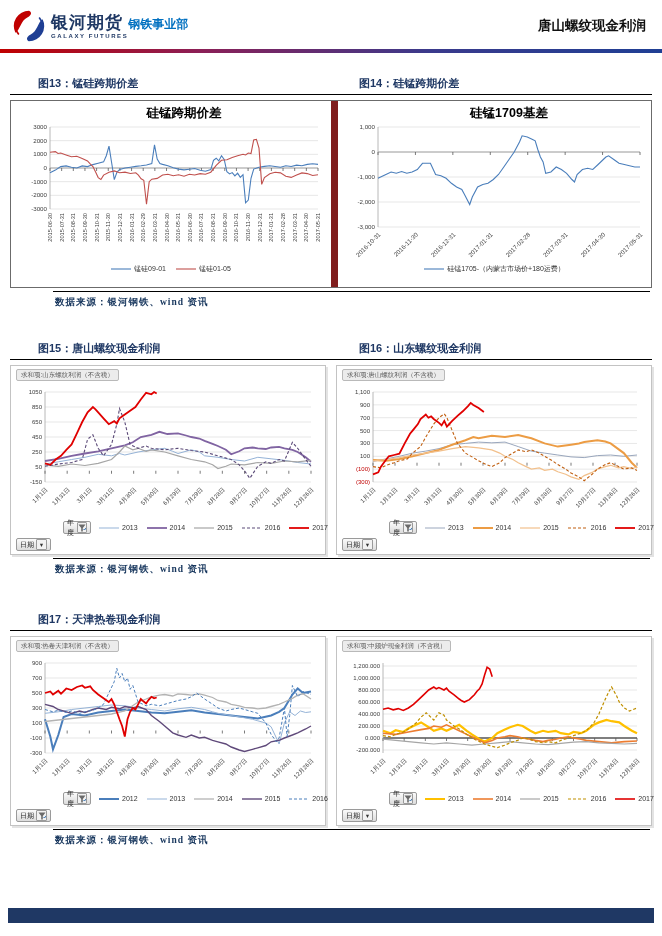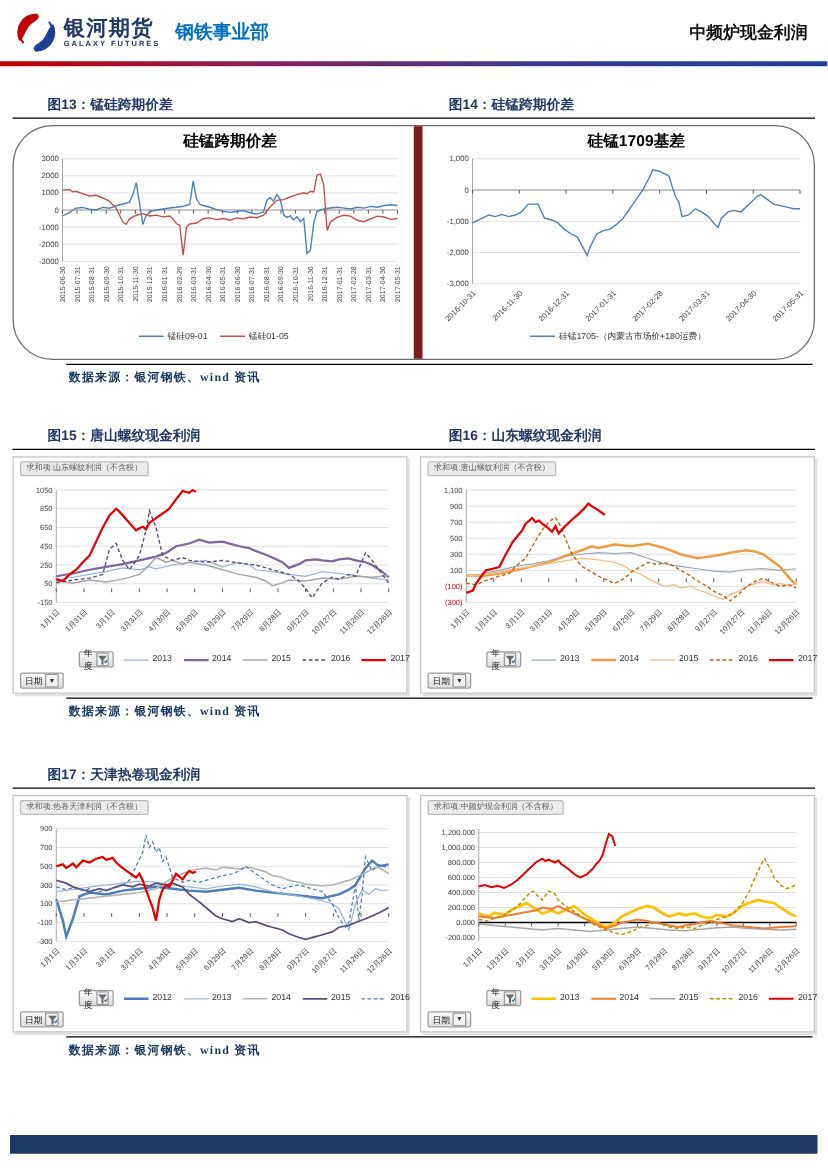--- a/index.html
+++ b/index.html
@@ -2,30 +2,30 @@
 <html><head>
 <meta charset="utf-8">
 <style>
   html,body{margin:0;padding:0;}
   body{width:662px;height:936px;position:relative;background:#fff;font-family:"Liberation Sans",sans-serif;overflow:hidden;}
   .header{display:flex;align-items:center;padding:7px 16px 4px 12px;height:38px;}
   .logo{width:34px;height:34px;flex:0 0 auto;}
   .brand{margin-left:5px;line-height:1;}
   .brand-cn{font-size:17px;font-weight:bold;color:#1f3864;letter-spacing:1px;}
   .brand-en{font-size:6px;font-weight:bold;color:#1f3864;letter-spacing:1.6px;margin-top:2px;}
-  .dept{margin-left:12px;color:#0070c0;font-weight:bold;font-size:15px;align-self:flex-start;margin-top:9px;}
+  .dept{margin-left:0;color:#0070c0;font-weight:bold;font-size:12px;align-self:flex-start;margin-top:9px;}
   .report-title{margin-left:auto;font-weight:bold;font-size:13.5px;color:#111;}
   .divider{height:4px;background:linear-gradient(90deg,#c00000 0%,#8c1f56 30%,#3a3a8c 65%,#1f3f94 100%);}
   main{padding:0 10px;}
   .figsec{margin-top:23px;}
   .figsec.s2{margin-top:32px;}
   .figsec.s3{margin-top:36px;}
   .fig-titles{display:flex;border-bottom:1.5px solid #000;padding-bottom:3px;}
   .fig-title{width:50%;padding-left:28px;box-sizing:border-box;font-weight:bold;font-size:11px;color:#1f3864;}
-  .chartrow{margin-top:5px;display:flex;gap:10px;border-radius:32px;}
+  .chartrow{margin-top:5px;display:flex;gap:10px;}
   .chartrow.joined{gap:0;border:1px solid #6b6b6b;}
   .half{width:50%;height:186px;position:relative;box-sizing:border-box;display:flex;flex-direction:column;align-items:center;}
   .half + .half{border-left:7px solid #7f1d1d;}
   .chartcard{width:50%;height:190px;position:relative;box-sizing:border-box;border:1px solid #c3c3c3;box-shadow:2px 2px 0 #e3e3e3;background:#fff;}
   .section-rule{border-top:1.5px solid #000;margin:3px 2px 0 43px;}
   .source-note{font-family:"Liberation Serif",serif;font-weight:bold;font-size:9.5px;color:#17365d;letter-spacing:1px;padding:4px 0 0 45px;}
   .legend{display:flex;gap:10px;align-items:center;justify-content:center;font-size:7px;color:#333;margin-top:3px;}
   .legend .litem{display:inline-flex;align-items:center;gap:3px;white-space:nowrap;}
   .pv-legendrow{position:absolute;left:0;right:0;bottom:20px;display:flex;align-items:center;gap:8px;padding-left:52px;}
   .pv-legendrow .legend{margin:0;justify-content:flex-start;gap:9px;}
@@ -46,21 +46,21 @@
       <path d="M20,38 A18,18 0 0,0 36,12 C30,16 30,26 22,30 C16,33 17,37 20,38 Z" fill="#1f3f94"></path>
       <path d="M19,4 A16,16 0 0,0 8,30" fill="none" stroke="#c00000" stroke-width="2"></path>
       <path d="M21,36 A16,16 0 0,0 32,10" fill="none" stroke="#1f3f94" stroke-width="2"></path>
     </svg>
   </div>
   <div class="brand">
     <div class="brand-cn">银河期货</div>
     <div class="brand-en">GALAXY FUTURES</div>
   </div>
   <div class="dept">钢铁事业部</div>
-  <div class="report-title">中频炉现金利润</div>
+  <div class="report-title">唐山螺纹现金利润</div>
 </div>
 <div class="divider"></div>
 
 <main>
   <section class="figsec s1">
     <div class="fig-titles">
       <div class="fig-title">图13：锰硅跨期价差</div>
       <div class="fig-title">图14：硅锰跨期价差</div>
     </div>
     <div class="chartrow joined">

